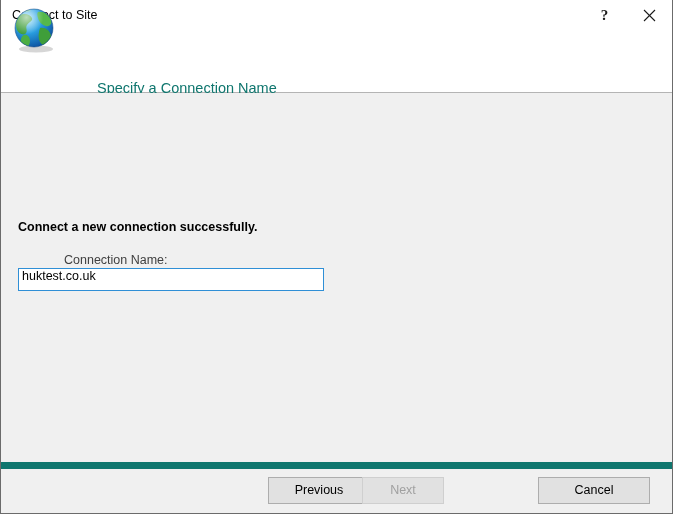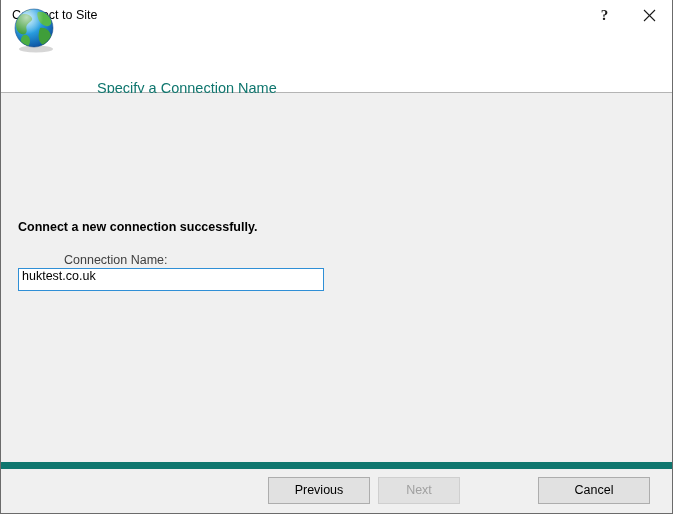--- a/index.html
+++ b/index.html
@@ -164,21 +164,21 @@
     font-family: "Liberation Sans", sans-serif;
     font-size: 12.5px;
     color: #000000;
     padding: 0;
     cursor: default;
     line-height: 25px;
     text-align: center;
   }
   .btn-previous { left: 267px; width: 102px; }
   .btn-next {
-    left: 377px;
+    left: 361px;
     width: 82px;
     color: #a0a0a0;
     border-color: #cfcfcf;
     background: #e1e1e1;
   }
   .btn-finish {
     left: 467px;
     width: 94px;
     border: 2px solid #0078d7;
   }

